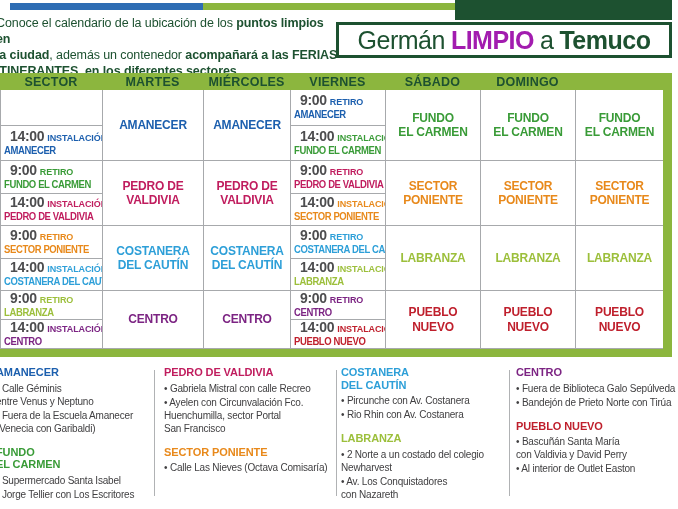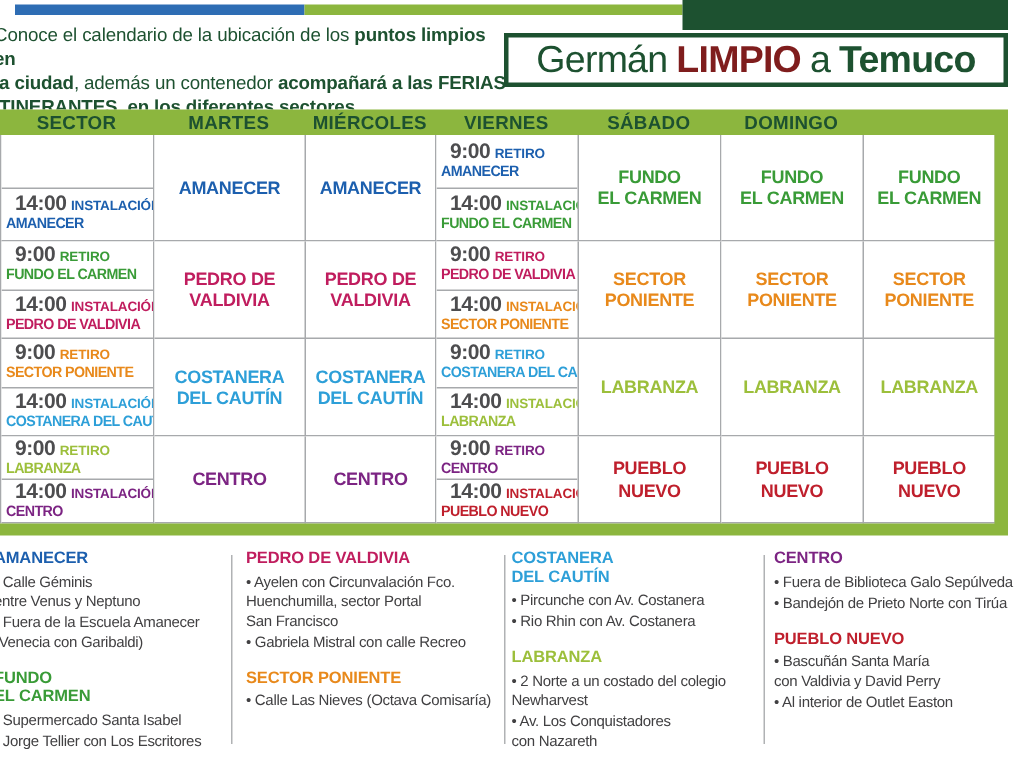--- a/index.html
+++ b/index.html
@@ -75,21 +75,21 @@
   <div class="bar" id="bar-blue" style="background-color: rgb(46, 109, 180);"></div>
   <div class="bar" id="bar-green" style="background-color: rgb(140, 182, 62);"></div>
   <div class="bar" id="bar-dark" style="background-color: rgb(29, 81, 48);"></div>
 
   <div id="intro" class="pre" style="color: rgb(29, 81, 48);"><span>Conoce el calendario de la ubicación de los </span><b>puntos limpios en
 la ciudad</b><span>, además un contenedor </span><b>acompañará a las FERIAS
 ITINERANTES, en los diferentes sectores.</b></div>
 
   <div id="title-box" style="color: rgb(29, 81, 48); border-color: rgb(29, 81, 48);">
     <span class="w">Germán</span>
-    <span class="w b" style="color: #7f1d1d;">LIMPIO</span>
+    <span class="w b" style="color: #a21caf;">LIMPIO</span>
     <span class="w">a</span>
     <span class="w b">Temuco</span>
   </div>
 
   <div id="table">
     <div id="thead" style="background-color: rgb(140, 182, 62); color: rgb(29, 81, 48);">
         <div class="day">SECTOR</div>
         <div class="day">MARTES</div>
         <div class="day">MIÉRCOLES</div>
         <div class="day">VIERNES</div>
@@ -271,24 +271,24 @@
       <div class="lgroup">
         <div class="ltitle pre" style="color: rgb(57, 155, 55);">FUNDO
 EL CARMEN</div>
         <div class="litem pre">• Supermercado Santa Isabel</div>
         <div class="litem pre">• Jorge Tellier con Los Escritores</div>
       </div>
     </div>
   <div class="lcol" id="lcol-1">
       <div class="lgroup">
         <div class="ltitle pre" style="color: rgb(192, 29, 94);">PEDRO DE VALDIVIA</div>
+        <div class="litem pre">• Gabriela Mistral con calle Recreo</div>
         <div class="litem pre">• Ayelen con Circunvalación Fco.
 Huenchumilla, sector Portal
 San Francisco</div>
-        <div class="litem pre">• Gabriela Mistral con calle Recreo</div>
       </div>
       <div class="lgroup">
         <div class="ltitle pre" style="color: rgb(232, 137, 27);">SECTOR PONIENTE</div>
         <div class="litem pre">• Calle Las Nieves (Octava Comisaría)</div>
       </div>
     </div>
   <div class="lcol" id="lcol-2">
       <div class="lgroup">
         <div class="ltitle pre" style="color: rgb(45, 159, 216);">COSTANERA
 DEL CAUTÍN</div>

